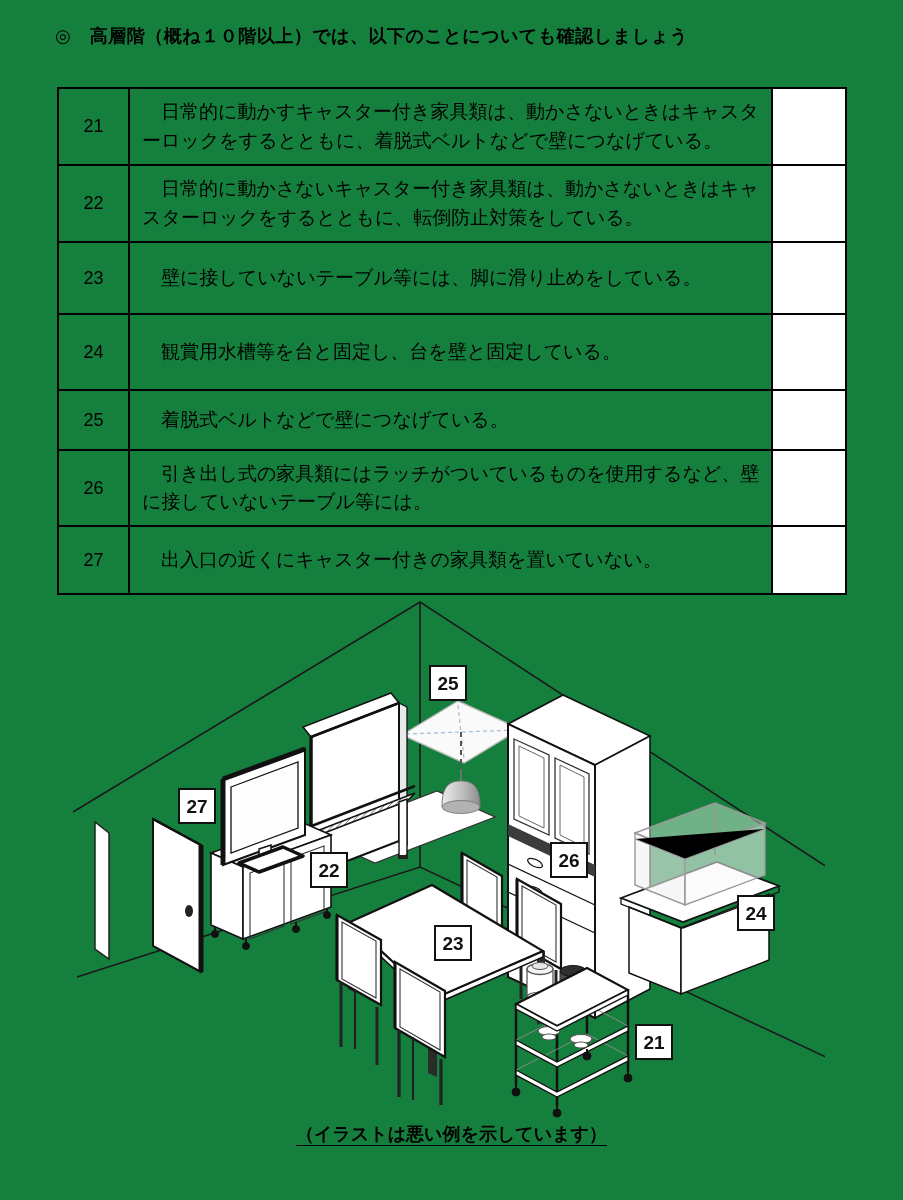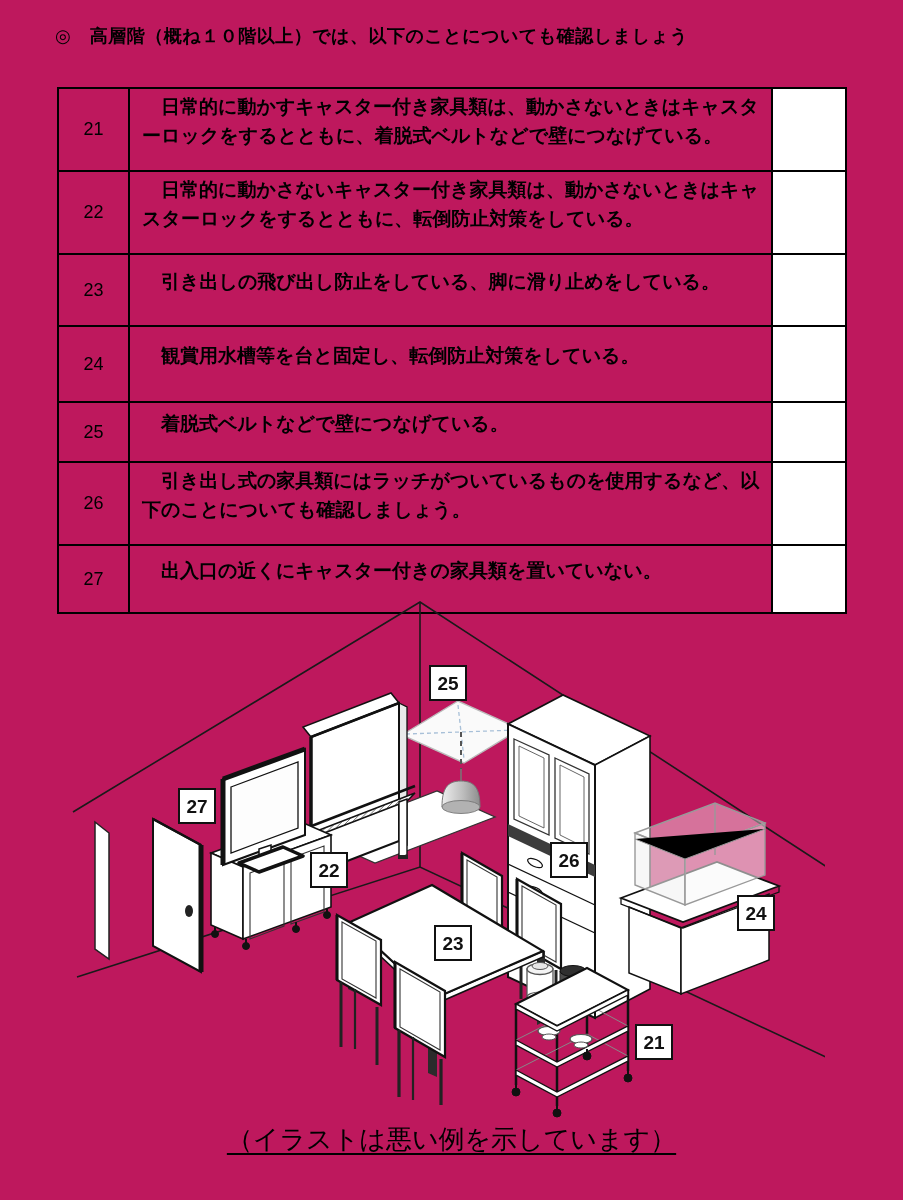--- a/index.html
+++ b/index.html
@@ -1,31 +1,31 @@
 <!DOCTYPE html>
 <html><head>
 <meta charset="utf-8">
 <style>
   html,body { margin:0; padding:0; background:#fff; }
-  .page { position:relative; width:903px; height:1200px; background:#be185d; overflow:hidden;
+  .page { position:relative; width:903px; height:1200px; background:#15803d; overflow:hidden;
           font-family:"Liberation Sans","DejaVu Sans",sans-serif; color:#000; }
   .doc-header { position:absolute; left:55px; top:24px; width:800px;
                 font-size:18px; font-weight:bold; letter-spacing:0.5px; }
   table.checklist { position:absolute; left:57px; top:87px; width:788px;
                     border-collapse:collapse; table-layout:fixed; }
   table.checklist td { border:2px solid #000; vertical-align:middle; }
   td.num  { text-align:center; font-size:18px; font-weight:normal; }
-  td.desc { font-size:19px; font-weight:bold; line-height:1.5;
-            padding:4px 10px 20px 12px; text-indent:1em; }
+  td.desc { font-size:19px; font-weight:normal; line-height:1.5;
+            padding:4px 10px 4px 12px; text-indent:1em; }
   td.chk  { background:#fff; }
   .illustration { position:absolute; left:65px; top:597px; width:760px; height:525px; }
   .illustration svg { display:block; width:100%; height:100%; }
   .caption { position:absolute; left:0; top:1122px; width:903px; text-align:center;
              font-family:"Liberation Serif","DejaVu Serif",serif;
-             font-size:26px; font-weight:normal; }
+             font-size:18px; font-weight:bold; }
   .caption span { text-decoration:underline; text-underline-offset:5px; padding:0 6px; }
   .lbl-rect { fill:#fff; stroke:#111; stroke-width:2; }
   .lbl-text { font-size:19px; font-weight:bold; fill:#111; text-anchor:middle;
               font-family:"Liberation Sans","DejaVu Sans",sans-serif; }
 </style>
 </head>
 <body>
 
 <div class="page">
 
@@ -43,36 +43,36 @@
         <td class="desc">日常的に動かすキャスター付き家具類は、動かさないときはキャスターロックをするとともに、着脱式ベルトなどで壁につなげている。</td>
         <td class="chk"></td>
       </tr>
       <tr style="height:77px">
         <td class="num">22</td>
         <td class="desc">日常的に動かさないキャスター付き家具類は、動かさないときはキャスターロックをするとともに、転倒防止対策をしている。</td>
         <td class="chk"></td>
       </tr>
       <tr style="height:72px">
         <td class="num">23</td>
-        <td class="desc">引き出しの飛び出し防止をしている、脚に滑り止めをしている。</td>
+        <td class="desc">壁に接していないテーブル等には、脚に滑り止めをしている。</td>
         <td class="chk"></td>
       </tr>
       <tr style="height:76px">
         <td class="num">24</td>
-        <td class="desc">観賞用水槽等を台と固定し、転倒防止対策をしている。</td>
+        <td class="desc">観賞用水槽等を台と固定し、台を壁と固定している。</td>
         <td class="chk"></td>
       </tr>
       <tr style="height:60px">
         <td class="num">25</td>
         <td class="desc">着脱式ベルトなどで壁につなげている。</td>
         <td class="chk"></td>
       </tr>
       <tr style="height:76px">
         <td class="num">26</td>
-        <td class="desc">引き出し式の家具類にはラッチがついているものを使用するなど、以下のことについても確認しましょう。</td>
+        <td class="desc">引き出し式の家具類にはラッチがついているものを使用するなど、壁に接していないテーブル等には。</td>
         <td class="chk"></td>
       </tr>
       <tr style="height:68px">
         <td class="num">27</td>
         <td class="desc">出入口の近くにキャスター付きの家具類を置いていない。</td>
         <td class="chk"></td>
       </tr>
     </tbody>
   </table>
 

